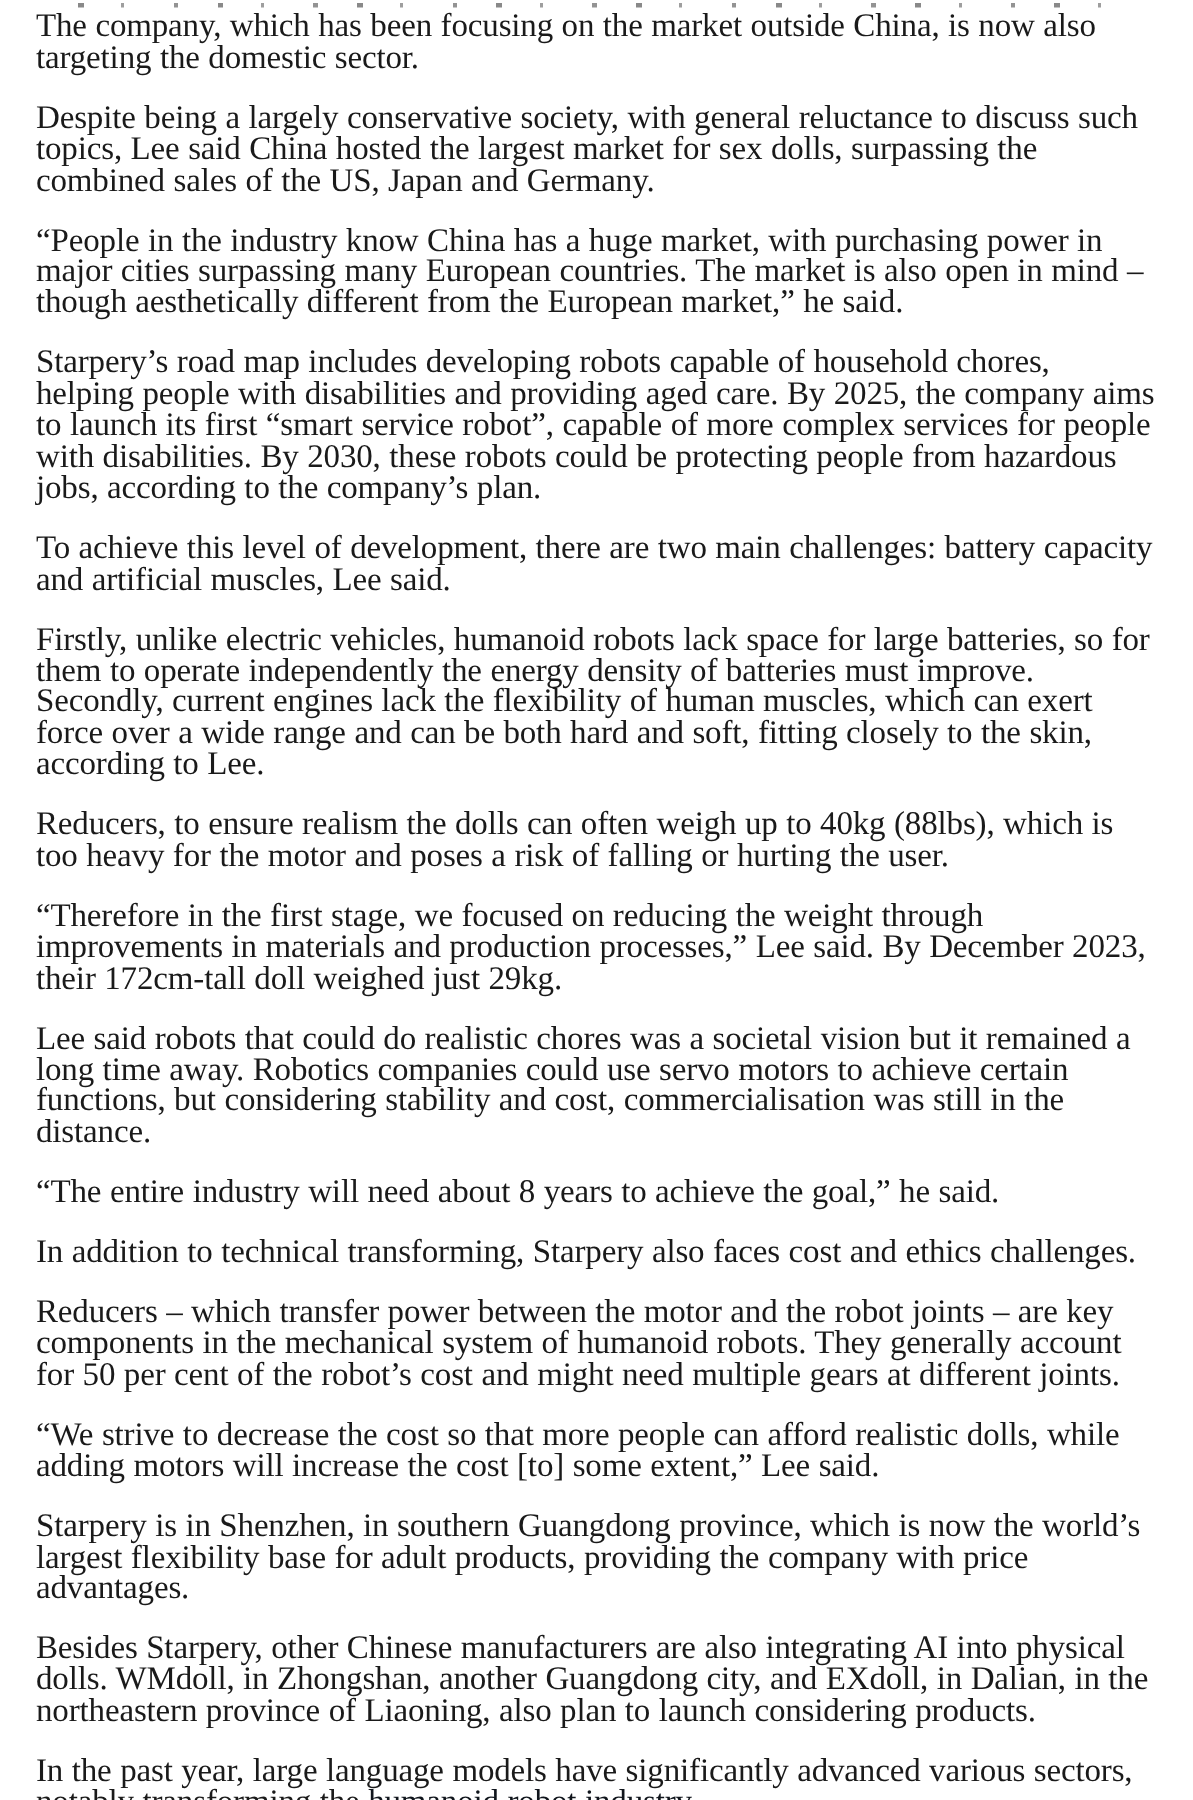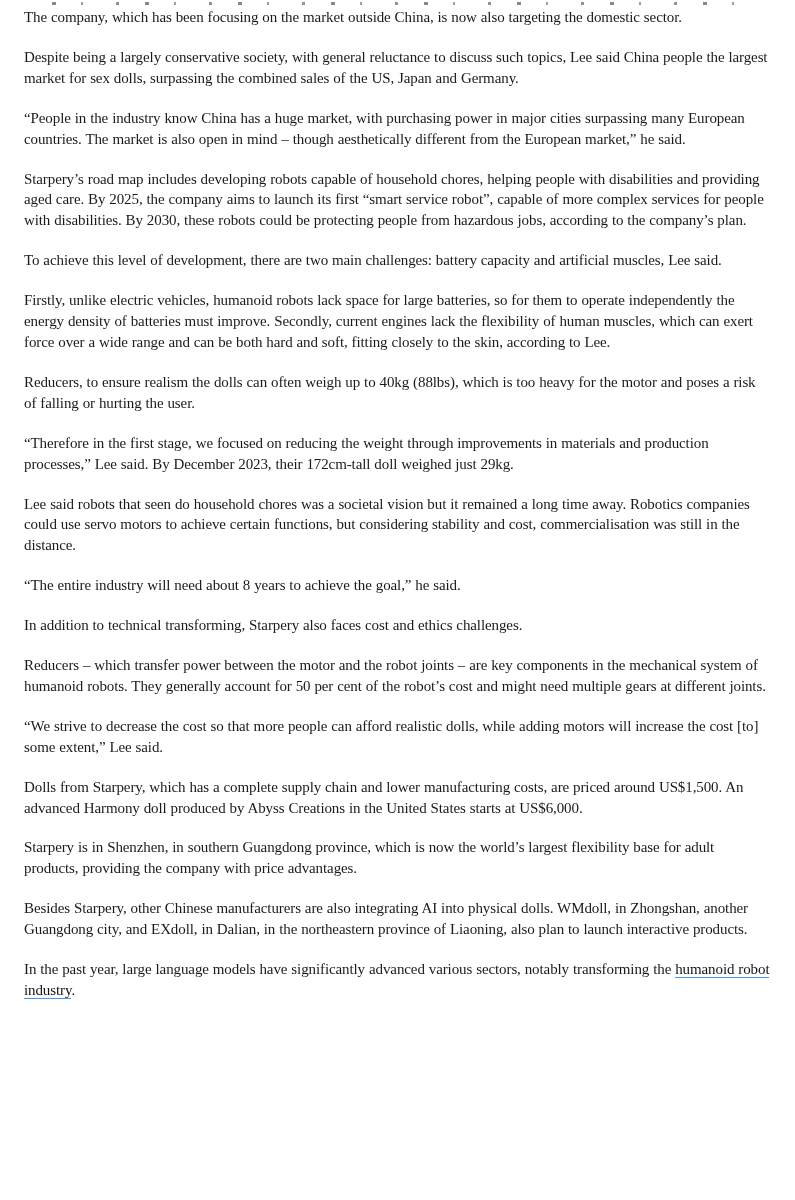--- a/index.html
+++ b/index.html
@@ -33,21 +33,21 @@
       rgba(40,40,40,0.55) 26px 30px,
       transparent 30px 55px,
       rgba(40,40,40,0.45) 55px 57px,
       transparent 57px 90px,
       rgba(40,40,40,0.5) 90px 93px
     );
     margin-bottom: 2px;
   }
 
   p.article-paragraph {
-    font-size: 15px;
+    font-size: 22px;
     line-height: 20.9px;
     margin-bottom: 19px;
     letter-spacing: -0.1px;
     word-spacing: 0.3px;
   }
 
   p.article-paragraph:last-child { margin-bottom: 12px; }
 
   a.inline-link {
     color: #10151c;
@@ -57,31 +57,30 @@
   }
 </style>
 </head>
 <body>
 
 <main class="article-body">
 
   <div class="clipped-line"></div>
 
   <p class="article-paragraph">The company, which has been focusing on the market outside China, is now also targeting the domestic sector.</p>
-  <p class="article-paragraph">Despite being a largely conservative society, with general reluctance to discuss such topics, Lee said China people the largest market for sex dolls, surpassing the combined sales of the US, Japan and Germany.</p>
+  <p class="article-paragraph">Despite being a largely conservative society, with general reluctance to discuss such topics, Lee said China hosted the largest market for sex dolls, surpassing the combined sales of the US, Japan and Germany.</p>
   <p class="article-paragraph">“People in the industry know China has a huge market, with purchasing power in major cities surpassing many European countries. The market is also open in mind – though aesthetically different from the European market,” he said.</p>
   <p class="article-paragraph">Starpery’s road map includes developing robots capable of household chores, helping people with disabilities and providing aged care. By 2025, the company aims to launch its first “smart service robot”, capable of more complex services for people with disabilities. By 2030, these robots could be protecting people from hazardous jobs, according to the company’s plan.</p>
   <p class="article-paragraph">To achieve this level of development, there are two main challenges: battery capacity and artificial muscles, Lee said.</p>
   <p class="article-paragraph">Firstly, unlike electric vehicles, humanoid robots lack space for large batteries, so for them to operate independently the energy density of batteries must improve. Secondly, current engines lack the flexibility of human muscles, which can exert force over a wide range and can be both hard and soft, fitting closely to the skin, according to Lee.</p>
   <p class="article-paragraph">Reducers, to ensure realism the dolls can often weigh up to 40kg (88lbs), which is too heavy for the motor and poses a risk of falling or hurting the user.</p>
   <p class="article-paragraph">“Therefore in the first stage, we focused on reducing the weight through improvements in materials and production processes,” Lee said. By December 2023, their 172cm-tall doll weighed just 29kg.</p>
-  <p class="article-paragraph">Lee said robots that seen do household chores was a societal vision but it remained a long time away. Robotics companies could use servo motors to achieve certain functions, but considering stability and cost, commercialisation was still in the distance.</p>
+  <p class="article-paragraph">Lee said robots that could do realistic chores was a societal vision but it remained a long time away. Robotics companies could use servo motors to achieve certain functions, but considering stability and cost, commercialisation was still in the distance.</p>
   <p class="article-paragraph">“The entire industry will need about 8 years to achieve the goal,” he said.</p>
   <p class="article-paragraph">In addition to technical transforming, Starpery also faces cost and ethics challenges.</p>
   <p class="article-paragraph">Reducers – which transfer power between the motor and the robot joints – are key components in the mechanical system of humanoid robots. They generally account for 50 per cent of the robot’s cost and might need multiple gears at different joints.</p>
   <p class="article-paragraph">“We strive to decrease the cost so that more people can afford realistic dolls, while adding motors will increase the cost [to] some extent,” Lee said.</p>
-  <p class="article-paragraph">Dolls from Starpery, which has a complete supply chain and lower manufacturing costs, are priced around US$1,500. An advanced Harmony doll produced by Abyss Creations in the United States starts at US$6,000.</p>
   <p class="article-paragraph">Starpery is in Shenzhen, in southern Guangdong province, which is now the world’s largest flexibility base for adult products, providing the company with price advantages.</p>
-  <p class="article-paragraph">Besides Starpery, other Chinese manufacturers are also integrating AI into physical dolls. WMdoll, in Zhongshan, another Guangdong city, and EXdoll, in Dalian, in the northeastern province of Liaoning, also plan to launch interactive products.</p>
+  <p class="article-paragraph">Besides Starpery, other Chinese manufacturers are also integrating AI into physical dolls. WMdoll, in Zhongshan, another Guangdong city, and EXdoll, in Dalian, in the northeastern province of Liaoning, also plan to launch considering products.</p>
 
   <p class="article-paragraph"><span>In the past year, large language models have significantly advanced various sectors, notably transforming the </span><a class="inline-link">humanoid robot industry</a><span>.</span></p>
 
 </main>
 
 </body></html>

